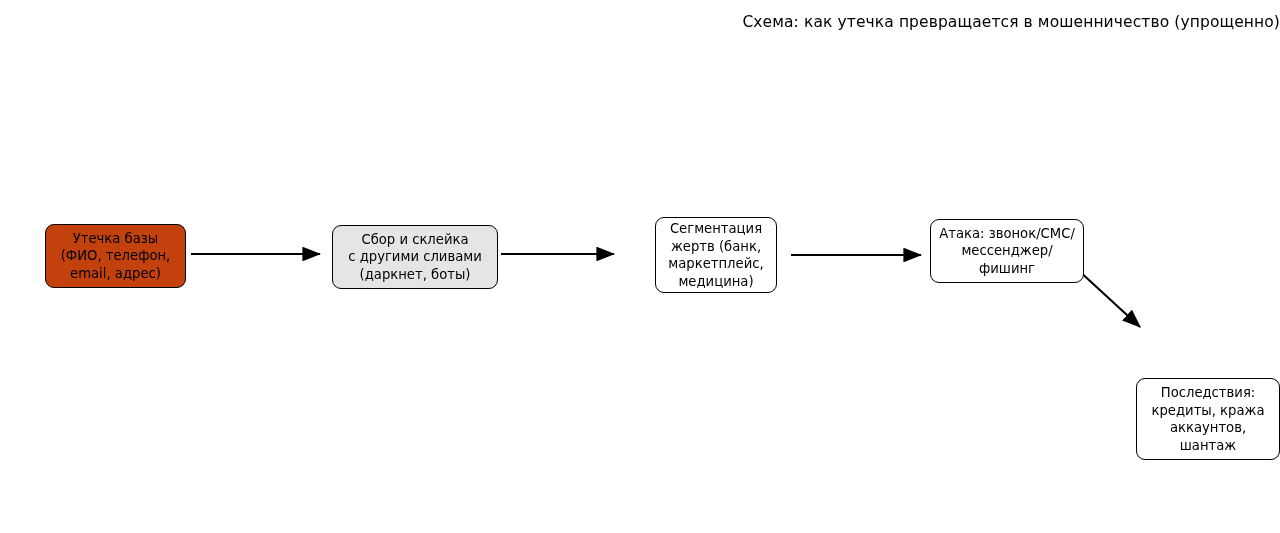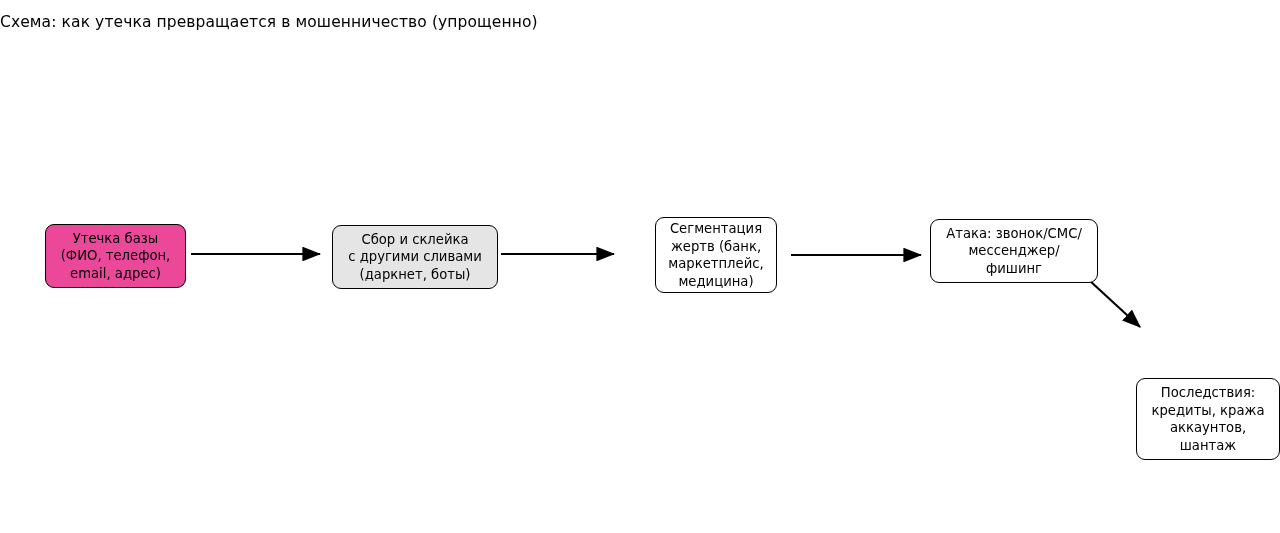--- a/index.html
+++ b/index.html
@@ -13,21 +13,21 @@
     height: 533px;
     background: #ffffff;
     overflow: hidden;
     font-family: "DejaVu Sans", sans-serif;
   }
   #diagram-title {
     position: absolute;
     left: 0;
     top: 13px;
     width: 1280px;
-    text-align: left;
+    text-align: right;
     font-size: 15.5px;
     color: #000000;
     letter-spacing: 0.1px;
     white-space: nowrap;
   }
   .node {
     position: absolute;
     box-sizing: border-box;
     border: 1.6px solid #000000;
     border-radius: 9px;
@@ -66,31 +66,31 @@
     </defs>
     <g id="edge-group" stroke="#000000" stroke-width="2.1" fill="none">
         <line x1="191" y1="254" x2="320" y2="254" stroke="#000000" marker-end="url(#arrowhead)"></line>
         <line x1="501" y1="254" x2="614" y2="254" stroke="#000000" marker-end="url(#arrowhead)"></line>
         <line x1="791" y1="255" x2="921" y2="255" stroke="#000000" marker-end="url(#arrowhead)"></line>
         <line x1="1077" y1="269" x2="1140" y2="327" stroke="#000000" marker-end="url(#arrowhead)"></line>
       </g>
   </svg>
 
   <div id="nodes-layer">
-      <div class="node" style="left: 45px; top: 224px; width: 141px; height: 64px; border-color: rgb(0, 0, 0); background: #ec4899; color: rgb(0, 0, 0);">Утечка базы
+      <div class="node" style="left: 45px; top: 224px; width: 141px; height: 64px; border-color: rgb(0, 0, 0); background: #c2410c; color: rgb(0, 0, 0);">Утечка базы
 (ФИО, телефон,
 email, адрес)</div>
       <div class="node" style="left: 332px; top: 225px; width: 166px; height: 64px; border-color: rgb(0, 0, 0); background: #e5e5e5; color: rgb(0, 0, 0);">Сбор и склейка
 с другими сливами
 (даркнет, боты)</div>
       <div class="node" style="left: 655px; top: 217px; width: 122px; height: 76px; border-color: rgb(0, 0, 0); background: rgb(255, 255, 255); color: rgb(0, 0, 0); text-align: center;">Сегментация
 жертв (банк,
 маркетплейс,
 медицина)</div>
-      <div class="node" style="left: 930px; top: 219px; width: 168px; height: 64px; border-color: rgb(0, 0, 0); background: rgb(255, 255, 255); color: rgb(0, 0, 0);">Атака: звонок/СМС/
+      <div class="node" style="left: 930px; top: 219px; width: 154px; height: 64px; border-color: rgb(0, 0, 0); background: rgb(255, 255, 255); color: rgb(0, 0, 0);">Атака: звонок/СМС/
 мессенджер/
 фишинг</div>
       <div class="node" style="left: 1092px; top: 378px; width: 144px; height: 82px; border-color: rgb(0, 0, 0); background: rgb(255, 255, 255); color: rgb(0, 0, 0); margin-left: 44px;">Последствия:
 кредиты, кража
 аккаунтов,
 шантаж</div>
     </div>
 
 </div>
 

